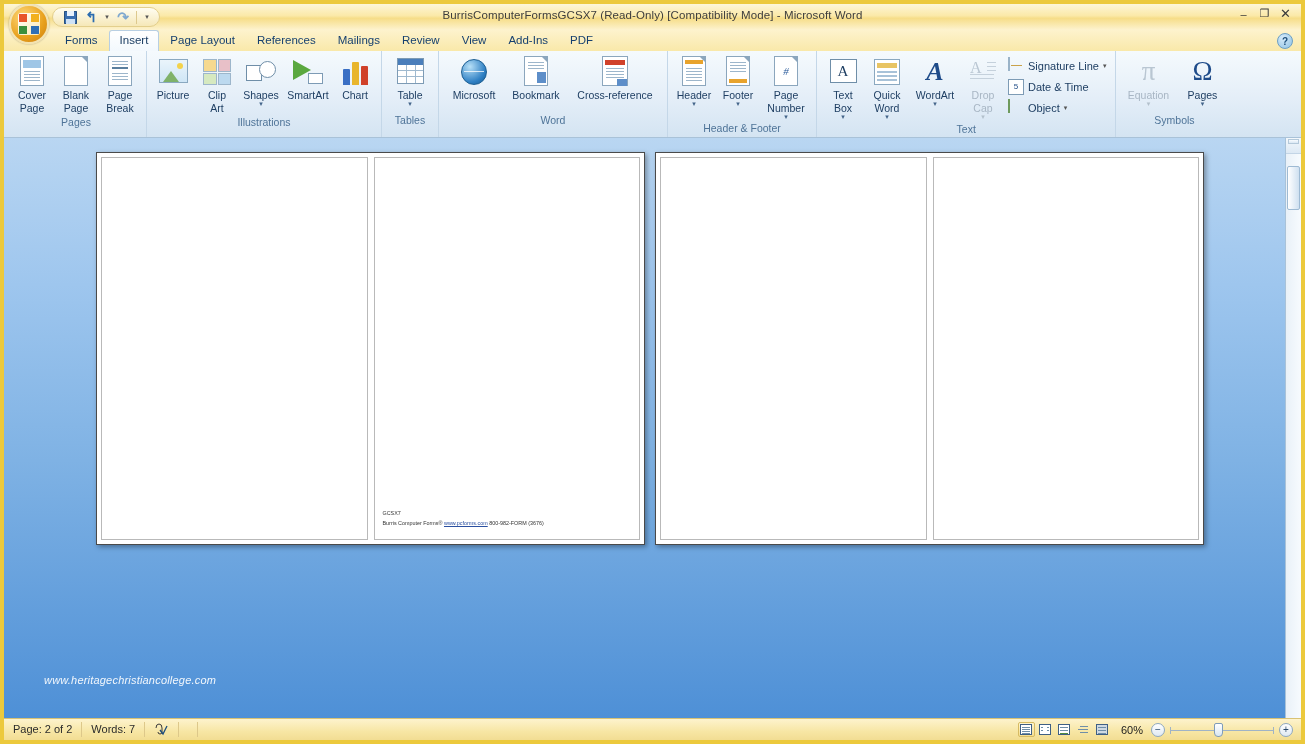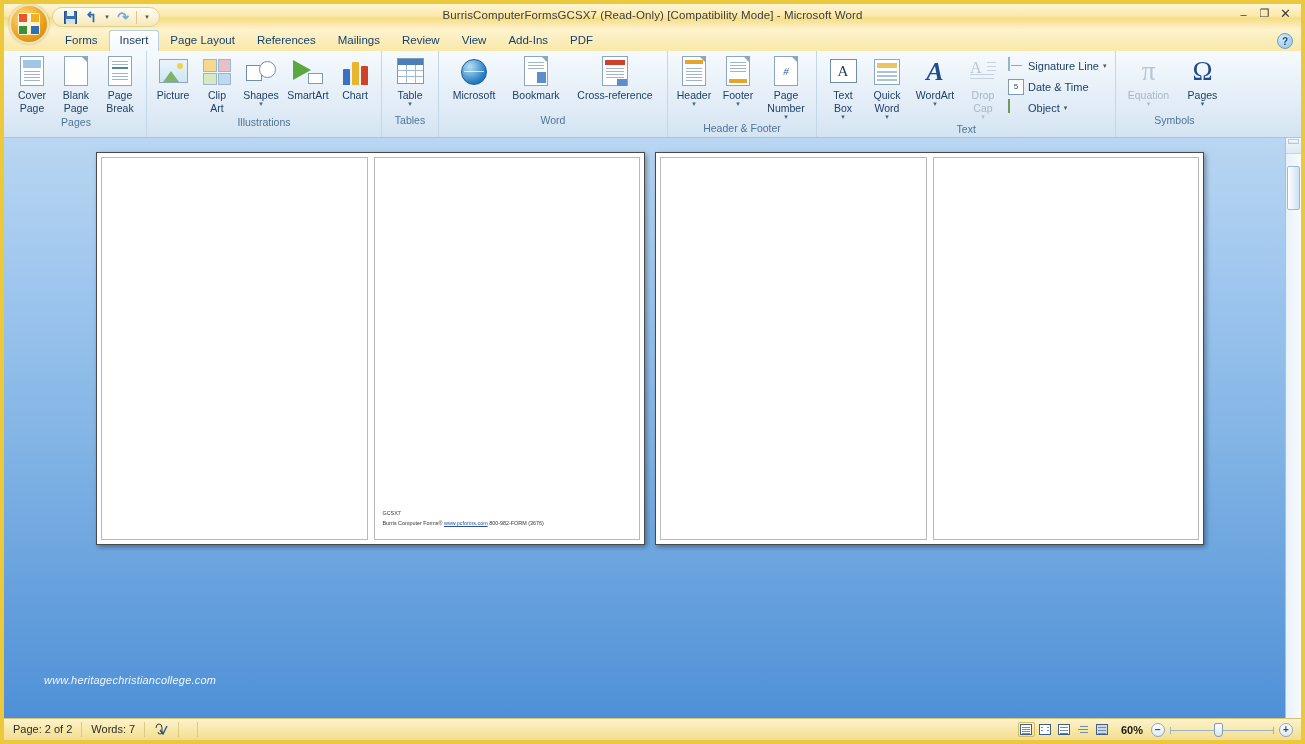--- a/index.html
+++ b/index.html
@@ -273,21 +273,21 @@
     background: linear-gradient(to bottom, #fdf3cd 0%, #f7e6a4 60%, #f2dd93 100%);
     border-top: 1px solid #d9c274;
     display: flex; align-items: center;
     font-size: 11px; color: #2b2b2b;
   }
   .sb-item { padding: 0 9px; line-height: 15px; border-right: 1px solid #ddc88a; height: 15px; display:flex; align-items:center; }
   .sb-item.noborder { border-right: none; }
   .proof-ic {
     width: 15px; height: 13px; position: relative;
   }
-  .sb-right { margin-left: auto; display: flex; align-items: center; gap: 0; padding-right: 8px; font-weight: bold; }
+  .sb-right { margin-left: auto; display: flex; align-items: center; gap: 0; padding-right: 8px; }
   .viewbtns { display:flex; align-items:center; gap:2px; padding: 0 6px; }
   .vbtn { width: 17px; height: 15px; display:flex; align-items:center; justify-content:center; border-radius:2px; }
   .vbtn.sel { background: linear-gradient(#fff6cf,#f6de90); border:1px solid #d7bb62; }
   .vb-box { width:12px; height:11px; border:1px solid #3f5f84; background:#fff; position:relative; }
   .vb-box i { position:absolute; left:1px; right:1px; height:1px; background:#6f8ea8; }
   .zoompct { padding: 0 8px 0 4px; font-size: 11px; color:#1b1b1b; }
   .zcircle { width:14px; height:14px; border-radius:50%;
     background: linear-gradient(#ffffff,#dfe9f2); border:1px solid #8ea8c0;
     display:flex; align-items:center; justify-content:center; font-size:10px; color:#2a4a6b; line-height:1; }
   .ztrack { width: 104px; height: 14px; position: relative; margin: 0 5px; }

